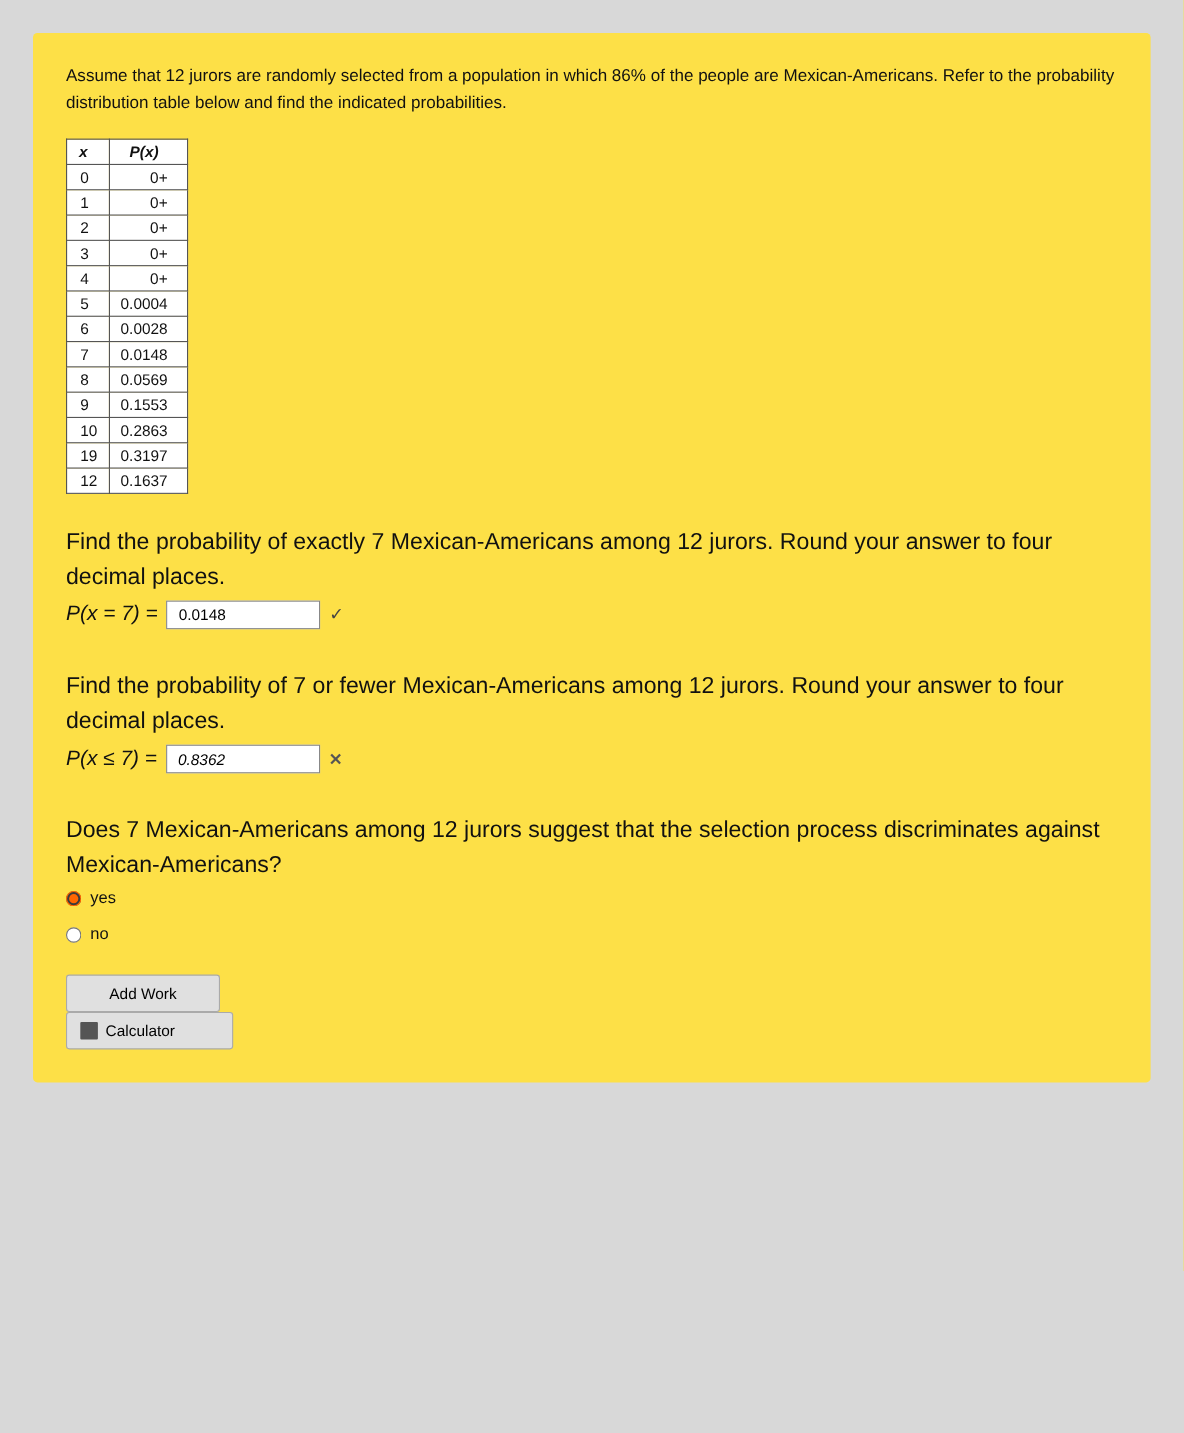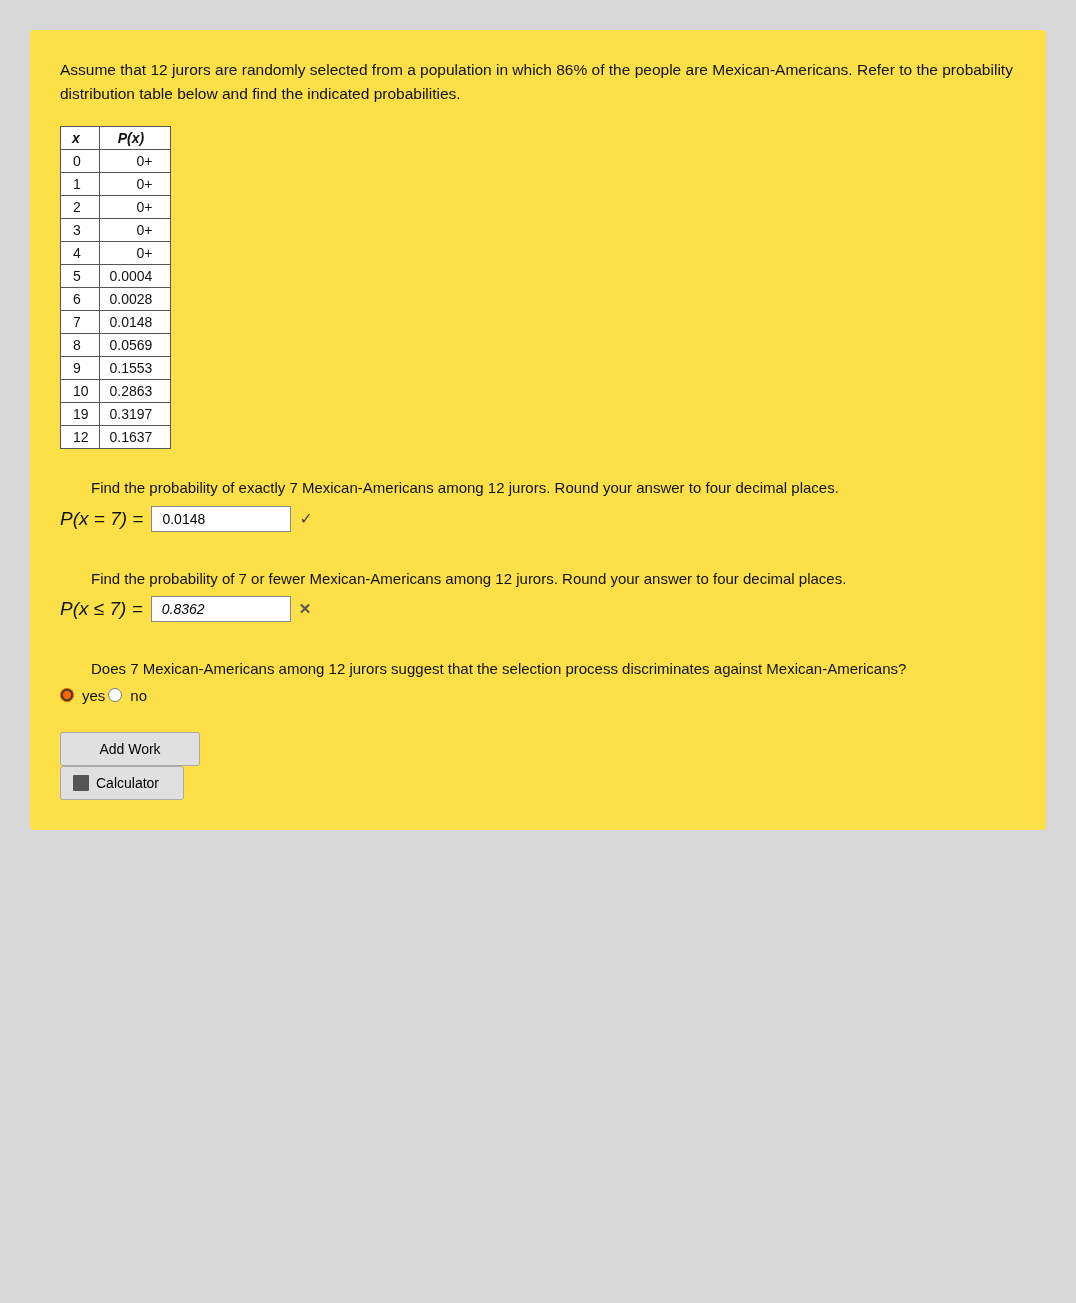--- a/index.html
+++ b/index.html
@@ -41,24 +41,23 @@
     }
     .prob-table td:first-child {
       text-align: left;
       padding-left: 12px;
       padding-right: 10px;
     }
     .question-block {
       margin-bottom: 18px;
     }
     .question-text {
-      font-size: 15px;
+      font-size: 21px;
       line-height: 1.5;
       margin-bottom: 6px;
-      margin-left: 31px;
     }
     .answer-row {
       display: flex;
       align-items: center;
       gap: 8px;
       margin-bottom: 4px;
     }
     .answer-label {
       font-size: 19px;
       font-style: italic;
@@ -83,21 +82,22 @@
       color: #444;
       font-size: 16px;
     }
     .x-icon {
       color: #555;
       font-size: 15px;
       font-weight: bold;
     }
     .radio-group {
       display: flex;
-      gap: 3px;
+      flex-direction: column;
+      gap: 16px;
       margin-top: 2px;
     }
     .radio-option {
       display: flex;
       align-items: center;
       gap: 8px;
       font-size: 15px;
     }
     .radio-option input[type="radio"] {
       accent-color: #ff6600;
@@ -124,21 +124,21 @@
     .calculator-btn {
       background: #e0e0e0;
       border: 1.5px solid #aaa;
       padding: 8px 12px;
       font-size: 14px;
       cursor: pointer;
       border-radius: 3px;
       display: flex;
       align-items: center;
       gap: 7px;
-      width: 124px;
+      width: 152px;
     }
     .calc-icon {
       display: inline-block;
       width: 16px;
       height: 16px;
       background: #555;
       border-radius: 1px;
       position: relative;
     }
     .divider {

